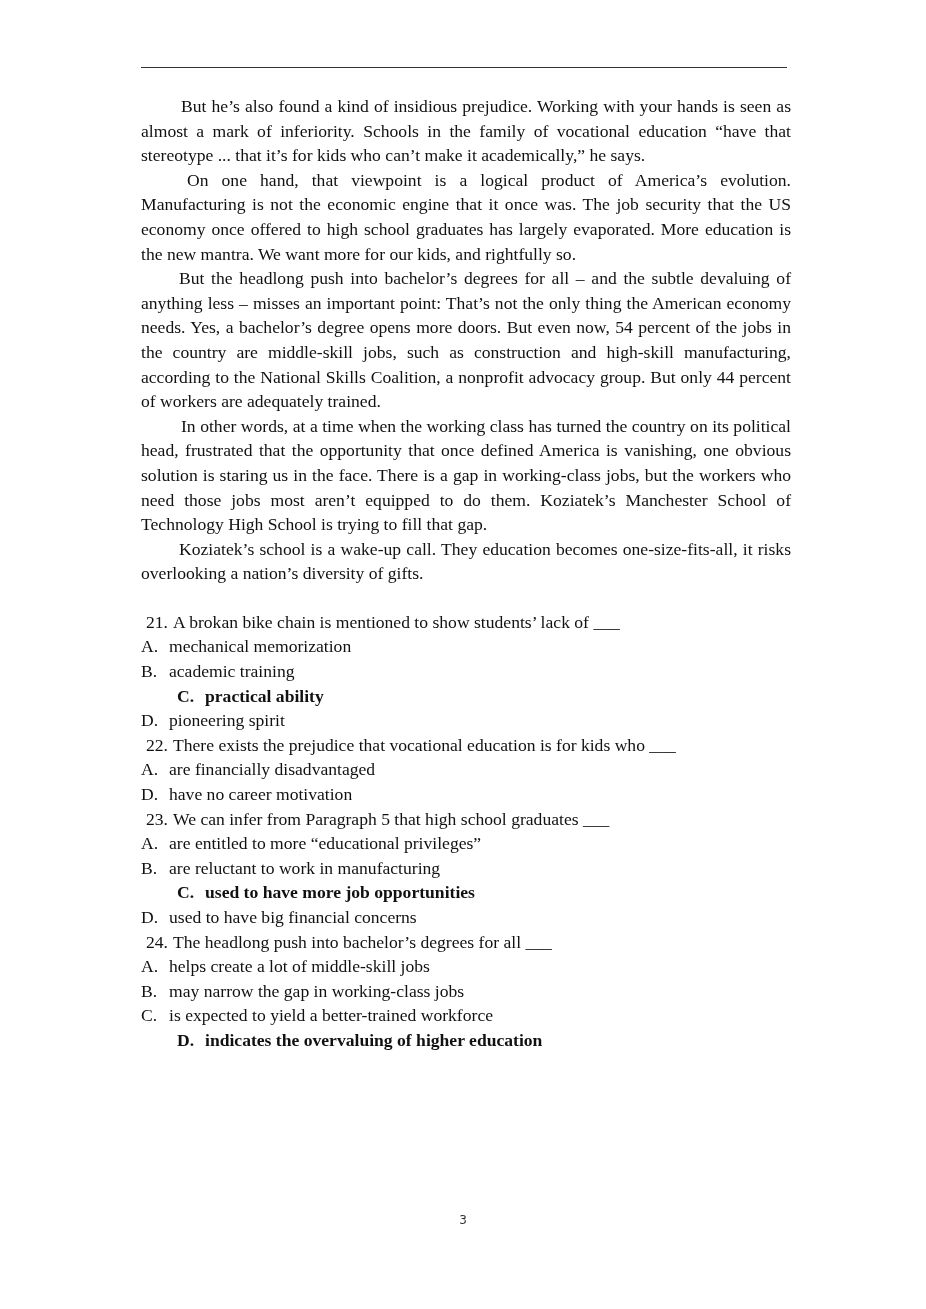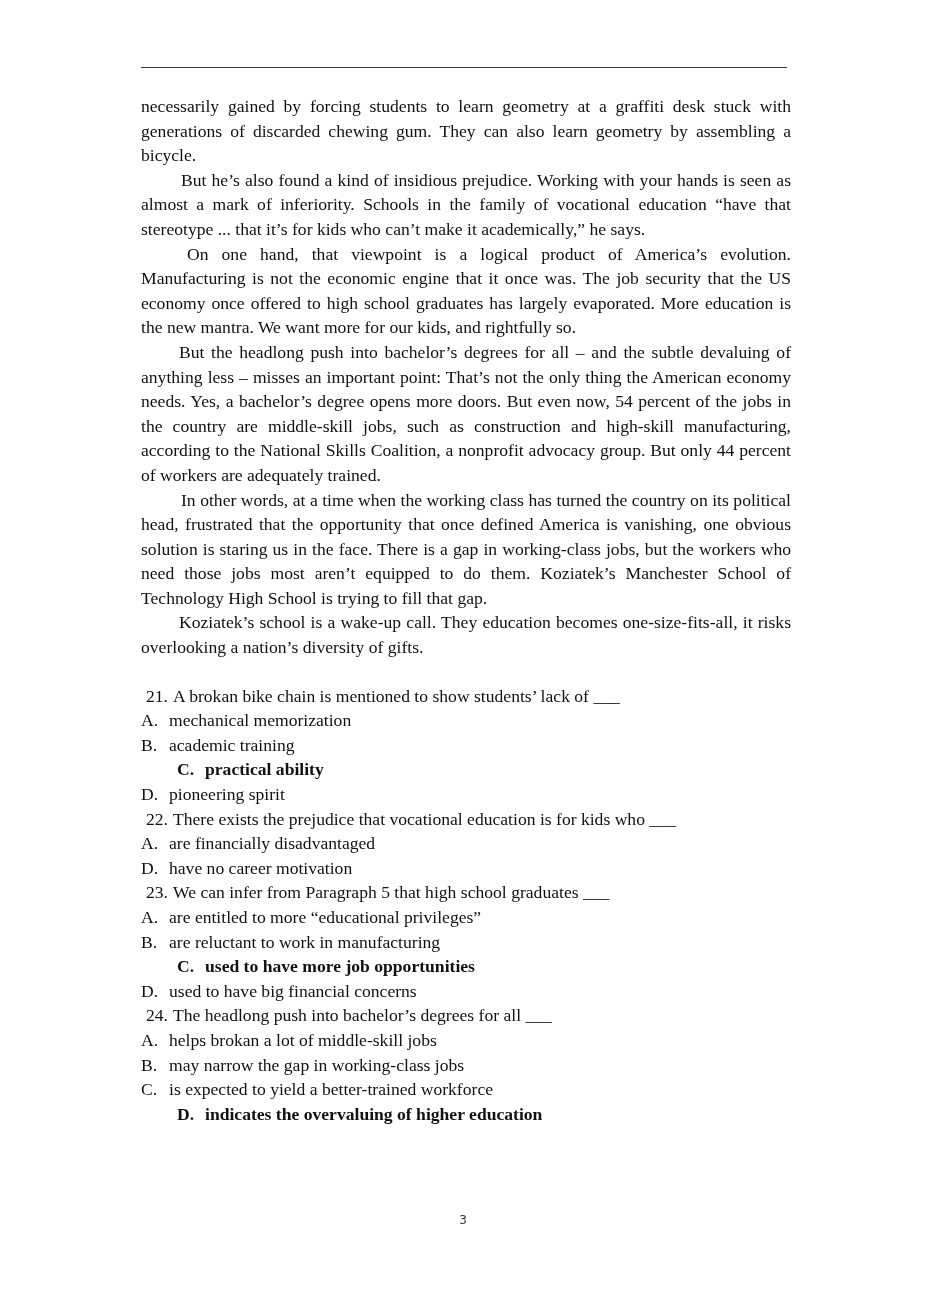--- a/index.html
+++ b/index.html
@@ -26,21 +26,20 @@
   }
 </style>
 </head>
 <body>
 
 <div class="page">
   <div class="header-rule"></div>
 
   <div class="content">
     <div>
-      <p class="para">necessarily gained by forcing students to learn geometry at a graffiti desk stuck with generations of discarded chewing gum. They can also learn geometry by assembling a bicycle.</p>
       <p class="para indent">But he’s also found a kind of insidious prejudice. Working with your hands is seen as almost a mark of inferiority. Schools in the family of vocational education “have that stereotype ... that it’s for kids who can’t make it academically,” he says.</p>
       <p class="para indent2">On one hand, that viewpoint is a logical product of America’s evolution. Manufacturing is not the economic engine that it once was. The job security that the US economy once offered to high school graduates has largely evaporated. More education is the new mantra. We want more for our kids, and rightfully so.</p>
       <p class="para indent3">But the headlong push into bachelor’s degrees for all – and the subtle devaluing of anything less – misses an important point: That’s not the only thing the American economy needs. Yes, a bachelor’s degree opens more doors. But even now, 54 percent of the jobs in the country are middle-skill jobs, such as construction and high-skill manufacturing, according to the National Skills Coalition, a nonprofit advocacy group. But only 44 percent of workers are adequately trained.</p>
       <p class="para indent">In other words, at a time when the working class has turned the country on its political head, frustrated that the opportunity that once defined America is vanishing, one obvious solution is staring us in the face. There is a gap in working-class jobs, but the workers who need those jobs most aren’t equipped to do them. Koziatek’s Manchester School of Technology High School is trying to fill that gap.</p>
       <p class="para indent3">Koziatek’s school is a wake-up call. They education becomes one-size-fits-all, it risks overlooking a nation’s diversity of gifts.</p>
     </div>
 
     <div class="questions">
 
       <div>
@@ -60,21 +59,21 @@
       <div>
         <p class="q-line"><span class="num">23.</span><span>We can infer from Paragraph 5 that high school graduates ___</span></p>
         <p class="opt"><span class="letter">A.</span><span>are entitled to more “educational privileges”</span></p>
         <p class="opt"><span class="letter">B.</span><span>are reluctant to work in manufacturing</span></p>
         <p class="opt correct"><span class="letter">C.</span><span>used to have more job opportunities</span></p>
         <p class="opt"><span class="letter">D.</span><span>used to have big financial concerns</span></p>
       </div>
 
       <div>
         <p class="q-line"><span class="num">24.</span><span>The headlong push into bachelor’s degrees for all ___</span></p>
-        <p class="opt"><span class="letter">A.</span><span>helps brokan a lot of middle-skill jobs</span></p>
+        <p class="opt"><span class="letter">A.</span><span>helps create a lot of middle-skill jobs</span></p>
         <p class="opt"><span class="letter">B.</span><span>may narrow the gap in working-class jobs</span></p>
         <p class="opt"><span class="letter">C.</span><span>is expected to yield a better-trained workforce</span></p>
         <p class="opt correct"><span class="letter">D.</span><span>indicates the overvaluing of higher education</span></p>
       </div>
     </div>
   </div>
 
   <div class="page-number">3</div>
 </div>
 

